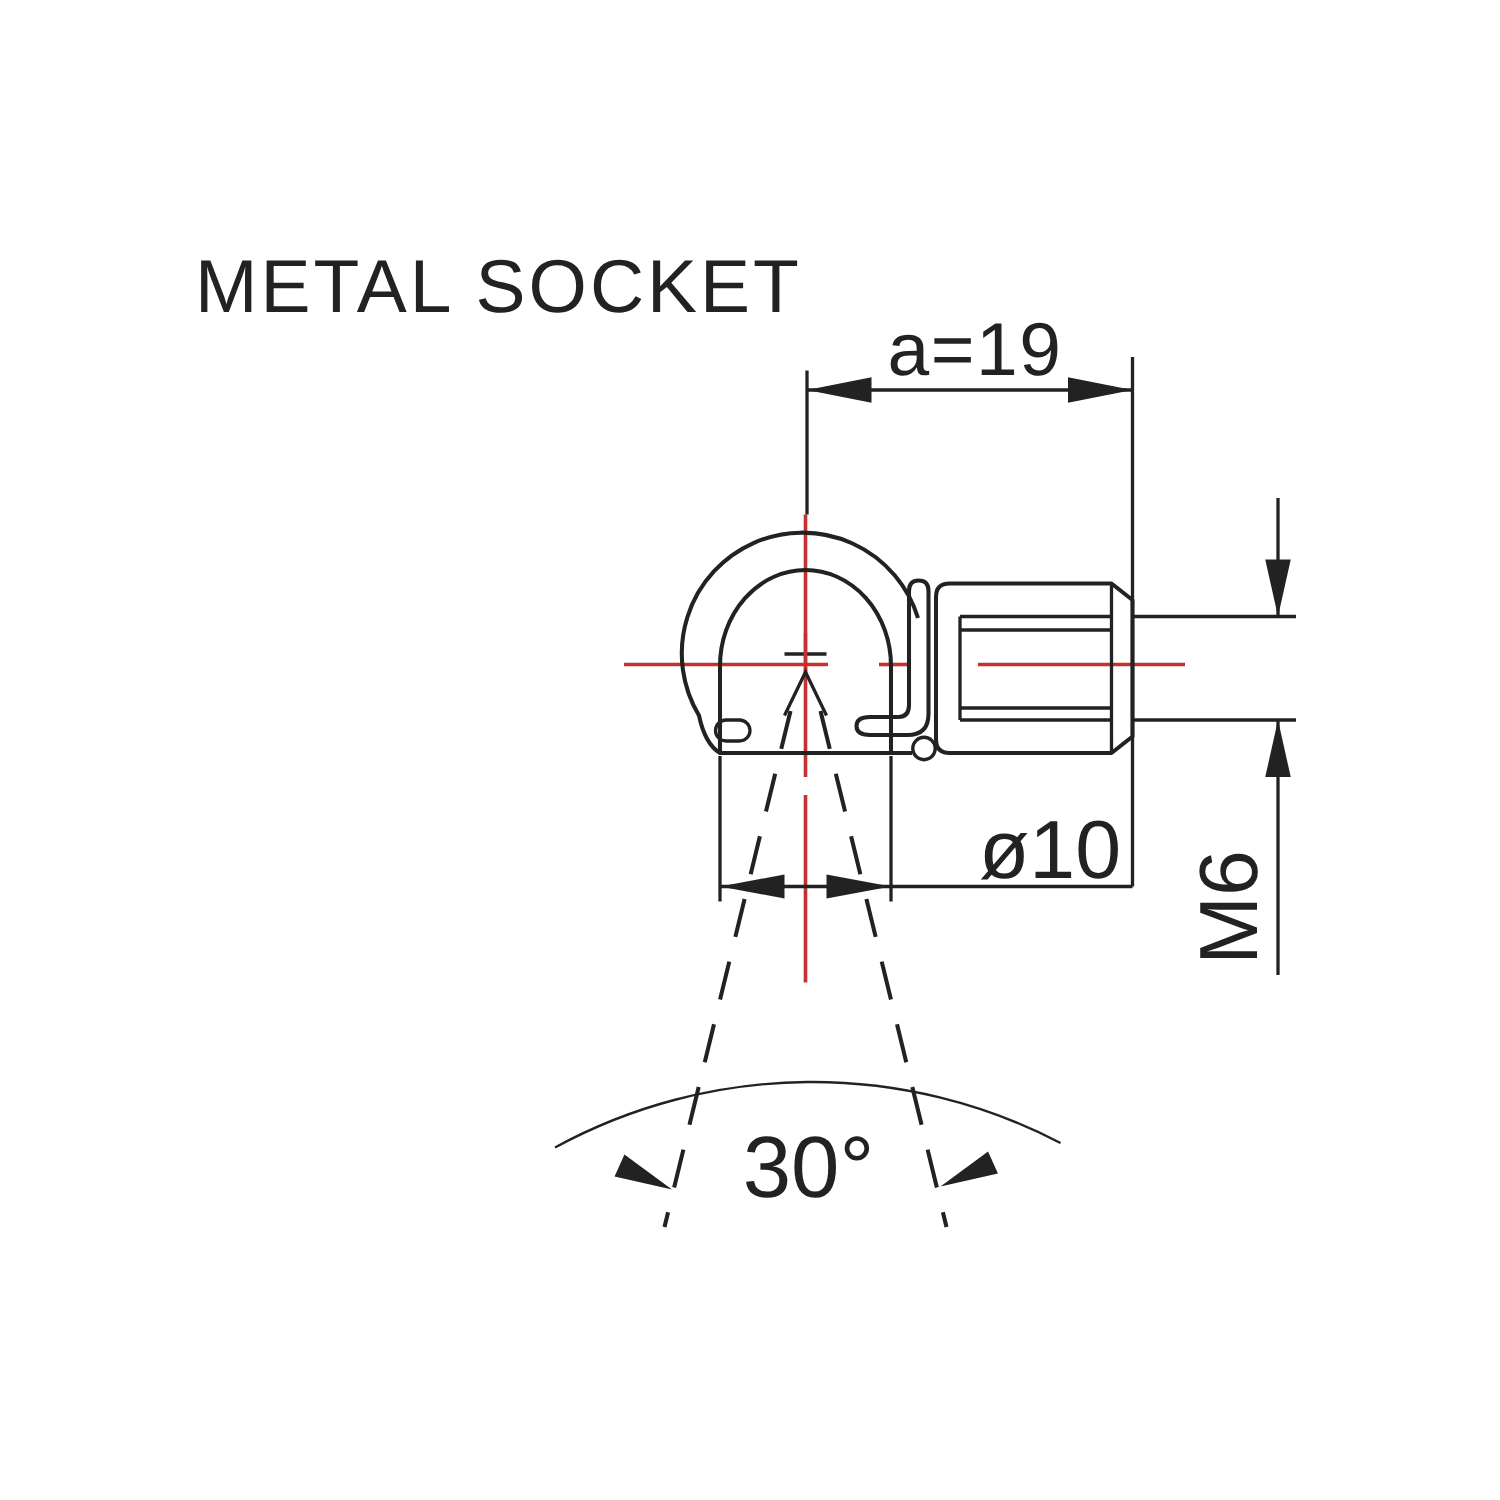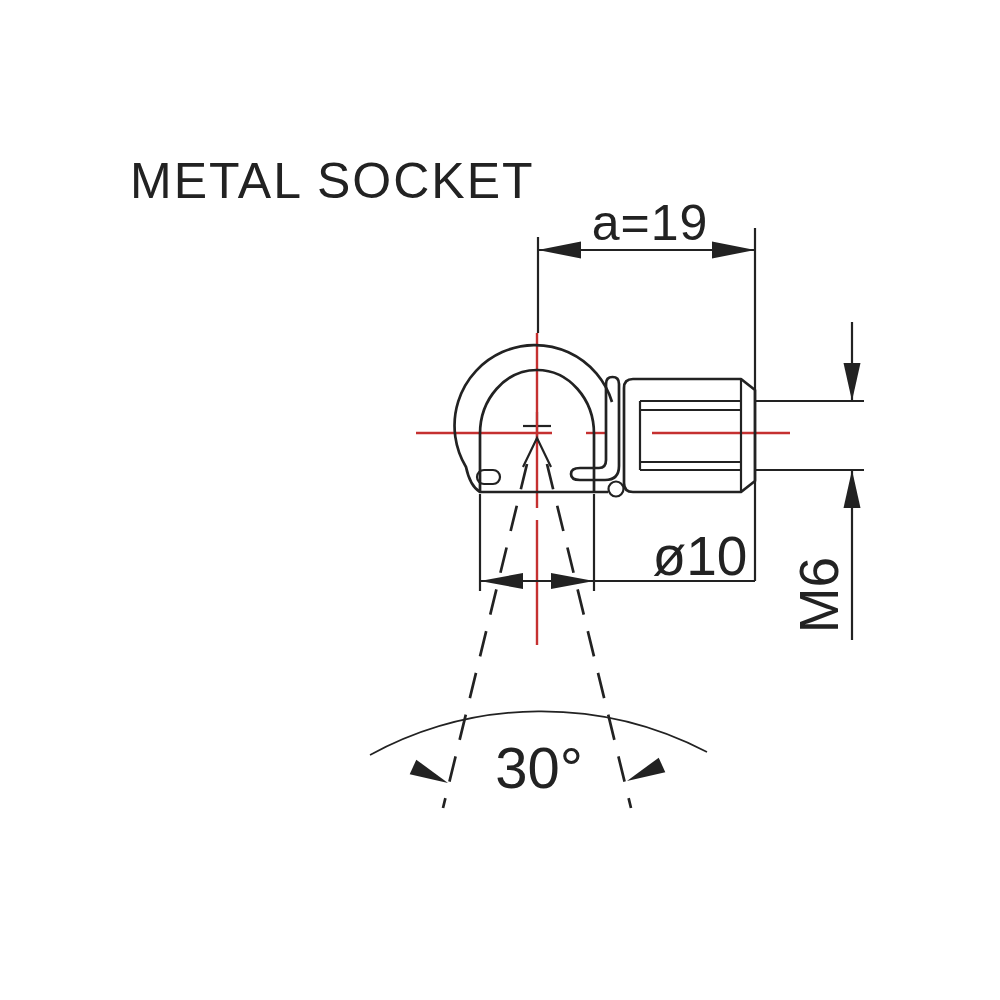--- a/index.html
+++ b/index.html
@@ -1,21 +1,21 @@
 <!DOCTYPE html>
 <html style="--line: #222222; --centerline: #c53030; --background: #ffffff;"><head>
 <meta charset="utf-8">
 <style>
   :root{
     --line:#222222;
     --centerline:#c53030;
     --background:#ffffff;
   }
   html,body{margin:0;padding:0;background:var(--background);}
-  .stage{width:1000px;height:884px;position:relative;background:var(--background);}
+  .stage{width:1000px;height:884px;position:relative;background:var(--background);margin-top:10px;}
   svg{display:block;}
   
   .ln   {stroke:var(--line);stroke-width:2.7;fill:none;stroke-linejoin:round;}
   .lnthin{stroke:var(--line);stroke-width:2.2;fill:none;}
   .lnhair{stroke:var(--line);stroke-width:1.6;fill:none;}
   .dash {stroke:var(--line);stroke-width:2.7;fill:none;stroke-dasharray:26 17;}
   .cl   {stroke:var(--centerline);stroke-width:2.4;fill:none;}
   .arrow{fill:var(--line);stroke:none;}
   .cad-text{fill:var(--line);font-family:"Liberation Sans","DejaVu Sans",sans-serif;font-weight:400;}
   .title-text{font-size:50px;letter-spacing:2px;}

